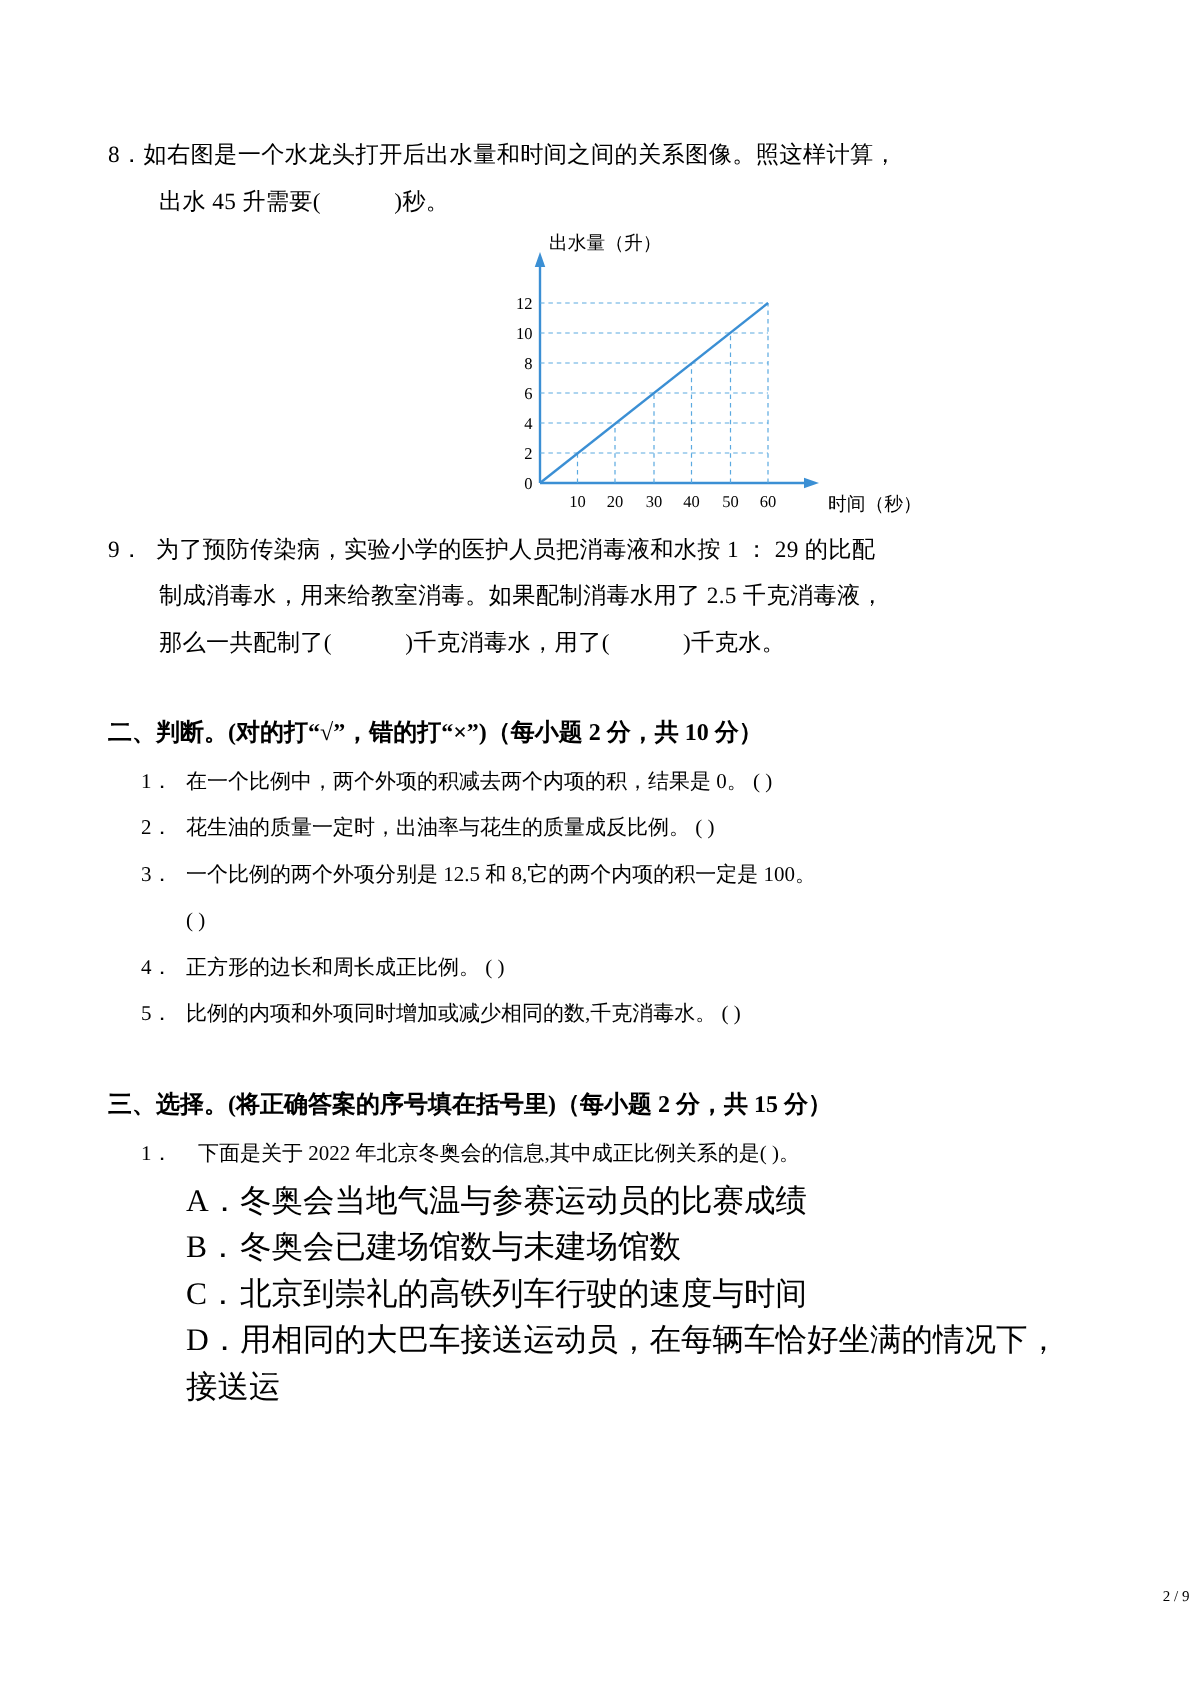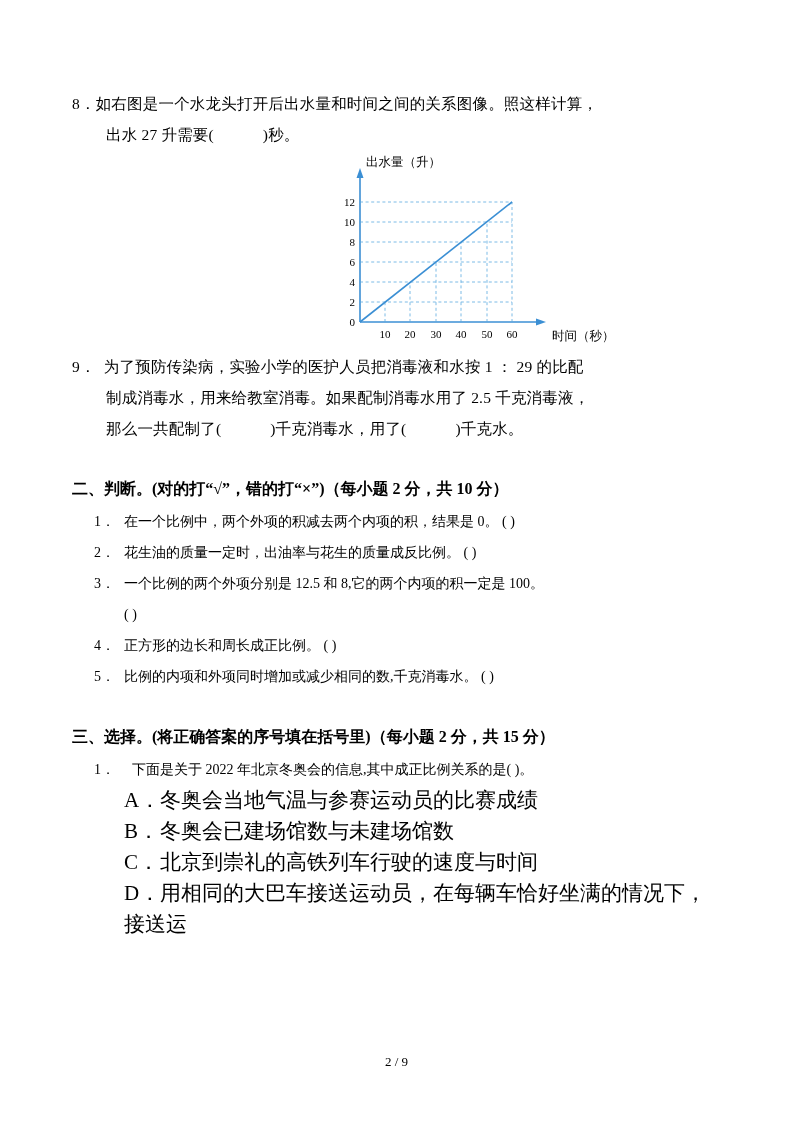--- a/index.html
+++ b/index.html
@@ -74,33 +74,33 @@
     left: 228px;
     top: 0;
     width: 330px;
     height: 190px;
   }
   .footer {
     position: absolute;
     left: 0;
     bottom: 52px;
     width: 793px;
-    text-align: center;
-    font-size: 13px;
+    text-align: right;
+    font-size: 10px;
     font-family: "Liberation Serif", serif;
   }
 </style>
 </head>
 <body>
 
 <div class="page">
 
   <div class="q-block">
     <div class="line">8．如右图是一个水龙头打开后出水量和时间之间的关系图像。照这样计算，</div>
-    <div class="line hang">出水 27 升需要(            )秒。</div>
+    <div class="line hang">出水 45 升需要(            )秒。</div>
   </div>
 
   <div class="chart-wrap">
     <svg class="chart" viewBox="0 0 330 190">
 
       <line x1="60" y1="168" x2="60" y2="22" stroke="#3b8fd4" stroke-width="1.6"></line>
       <polygon points="60,14 56.5,24 63.5,24" fill="#3b8fd4"></polygon>
 
       <line x1="60" y1="168" x2="238" y2="168" stroke="#3b8fd4" stroke-width="1.6"></line>
       <polygon points="246,168 236,164.5 236,171.5" fill="#3b8fd4"></polygon>

